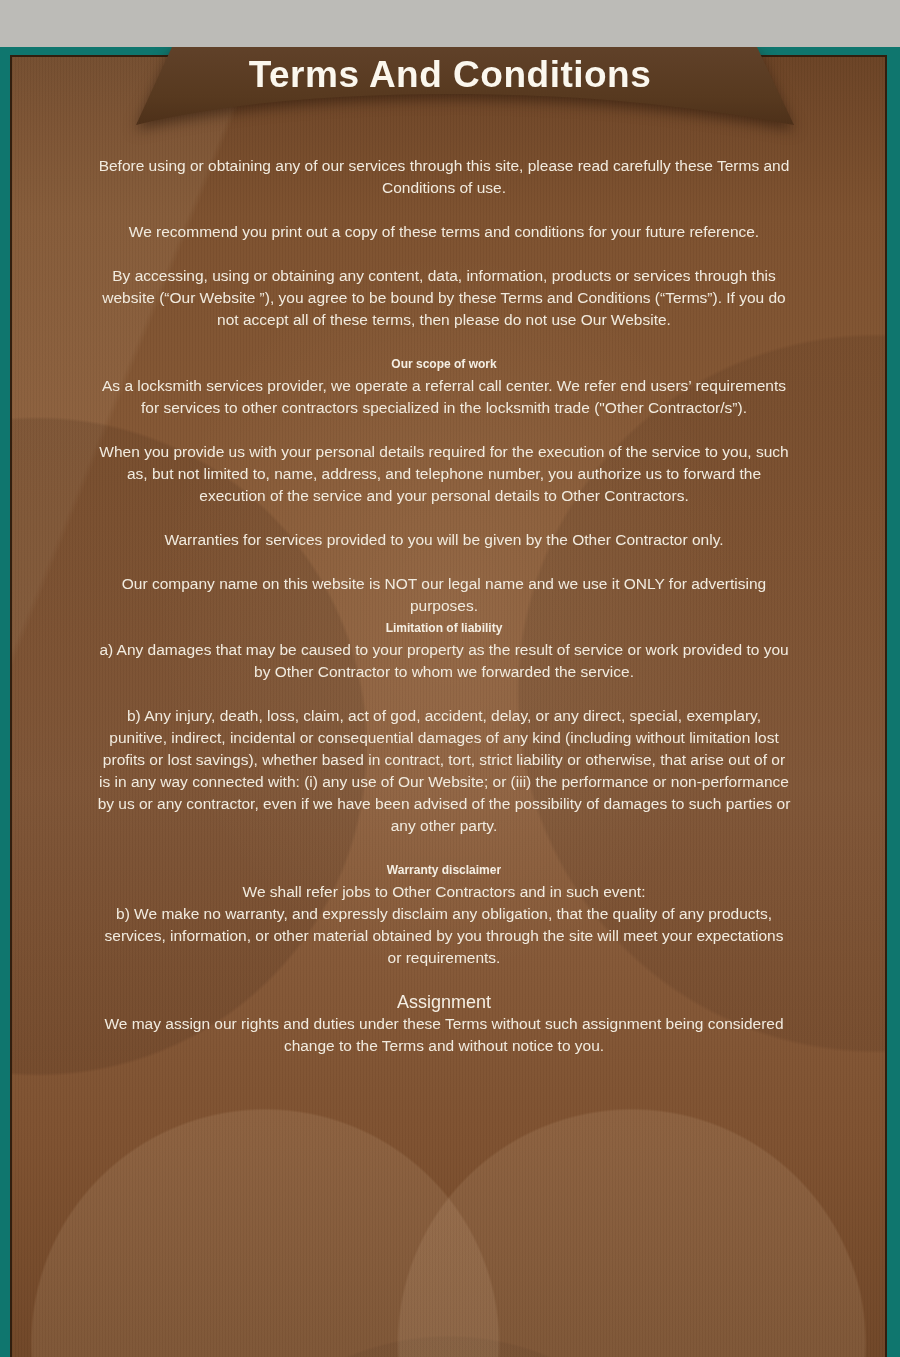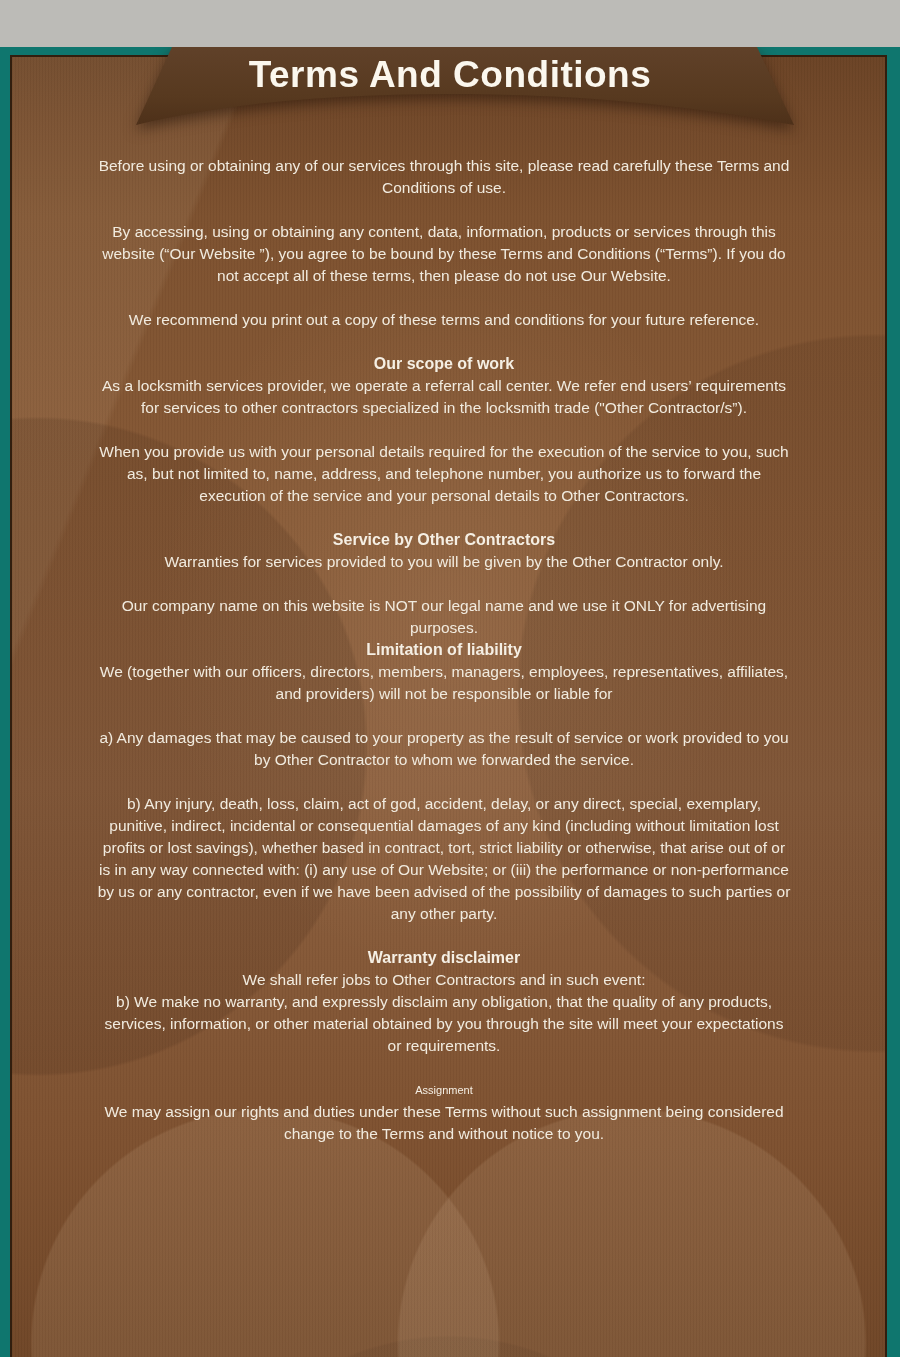--- a/index.html
+++ b/index.html
@@ -61,26 +61,26 @@
     width: 694px;
     color: #f1ebdf;
     font-size: 15.5px;
     line-height: 22px;
     text-align: center;
   }
   .content p { margin: 0 0 22px 0; }
   .content p.tight { margin-bottom: 0; }
   .content h2 {
     margin: 0;
-    font-size: 16px;
+    font-size: 12px;
     font-weight: 700;
     line-height: 22px;
     color: #f5efe4;
   }
-  .content h2.regular { font-weight: 400; font-size: 11px; }
+  .content h2.regular { font-weight: 400; font-size: 18px; }
 </style>
 </head>
 <body>
 
 <div class="page">
 
   <div class="card"></div>
 
   <svg class="ribbon" width="900" height="86" viewBox="0 0 900 86" aria-hidden="true">
     <defs>
@@ -91,34 +91,32 @@
       </linearGradient>
     </defs>
     <path d="M172,0 L757,0 L794,78 C672,55 556,47 450,47 C344,47 228,55 136,78 Z" fill="url(#rg)"></path>
   </svg>
 
   <h1 class="title">Terms And Conditions</h1>
 
   <div class="content">
 
     <p>Before using or obtaining any of our services through this site, please read carefully these Terms and Conditions of use.</p>
+    <p>We recommend you print out a copy of these terms and conditions for your future reference.</p>
     <p>By accessing, using or obtaining any content, data, information, products or services through this website (“Our Website ”), you agree to be bound by these Terms and Conditions (“Terms”). If you do not accept all of these terms, then please do not use Our Website.</p>
-    <p>We recommend you print out a copy of these terms and conditions for your future reference.</p>
 
     <h2>Our scope of work</h2>
     <p>As a locksmith services provider, we operate a referral call center. We refer end users’ requirements for services to other contractors specialized in the locksmith trade ("Other Contractor/s”).</p>
 
     <p>When you provide us with your personal details required for the execution of the service to you, such as, but not limited to, name, address, and telephone number, you authorize us to forward the execution of the service and your personal details to Other Contractors.</p>
 
-    <h2>Service by Other Contractors</h2>
     <p>Warranties for services provided to you will be given by the Other Contractor only.</p>
     <p class="tight">Our company name on this website is NOT our legal name and we use it ONLY for advertising purposes.</p>
 
     <h2>Limitation of liability</h2>
-    <p>We (together with our officers, directors, members, managers, employees, representatives, affiliates, and providers) will not be responsible or liable for</p>
     <p>a) Any damages that may be caused to your property as the result of service or work provided to you by Other Contractor to whom we forwarded the service.</p>
     <p>b) Any injury, death, loss, claim, act of god, accident, delay, or any direct, special, exemplary, punitive, indirect, incidental or consequential damages of any kind (including without limitation lost profits or lost savings), whether based in contract, tort, strict liability or otherwise, that arise out of or is in any way connected with: (i) any use of Our Website; or (iii) the performance or non-performance by us or any contractor, even if we have been advised of the possibility of damages to such parties or any other party.</p>
 
     <h2>Warranty disclaimer</h2>
     <p class="tight">We shall refer jobs to Other Contractors and in such event:</p>
     <p>b) We make no warranty, and expressly disclaim any obligation, that the quality of any products, services, information, or other material obtained by you through the site will meet your expectations or requirements.</p>
 
     <h2 class="regular">Assignment</h2>
     <p>We may assign our rights and duties under these Terms without such assignment being considered change to the Terms and without notice to you.</p>
 

